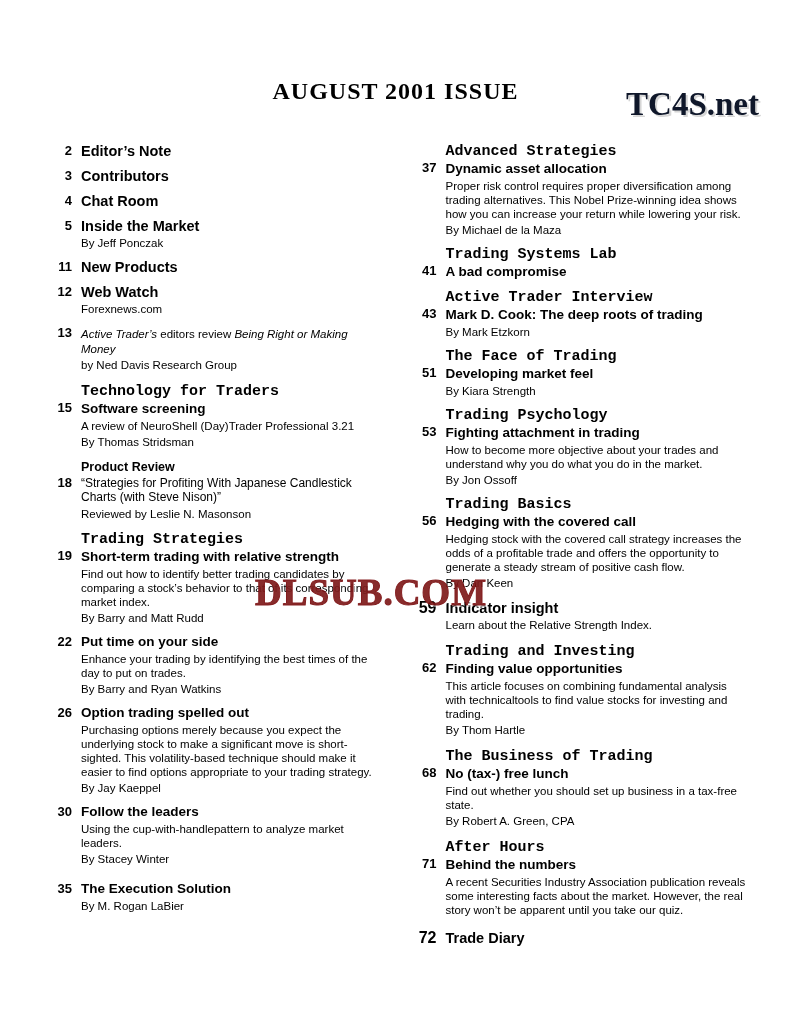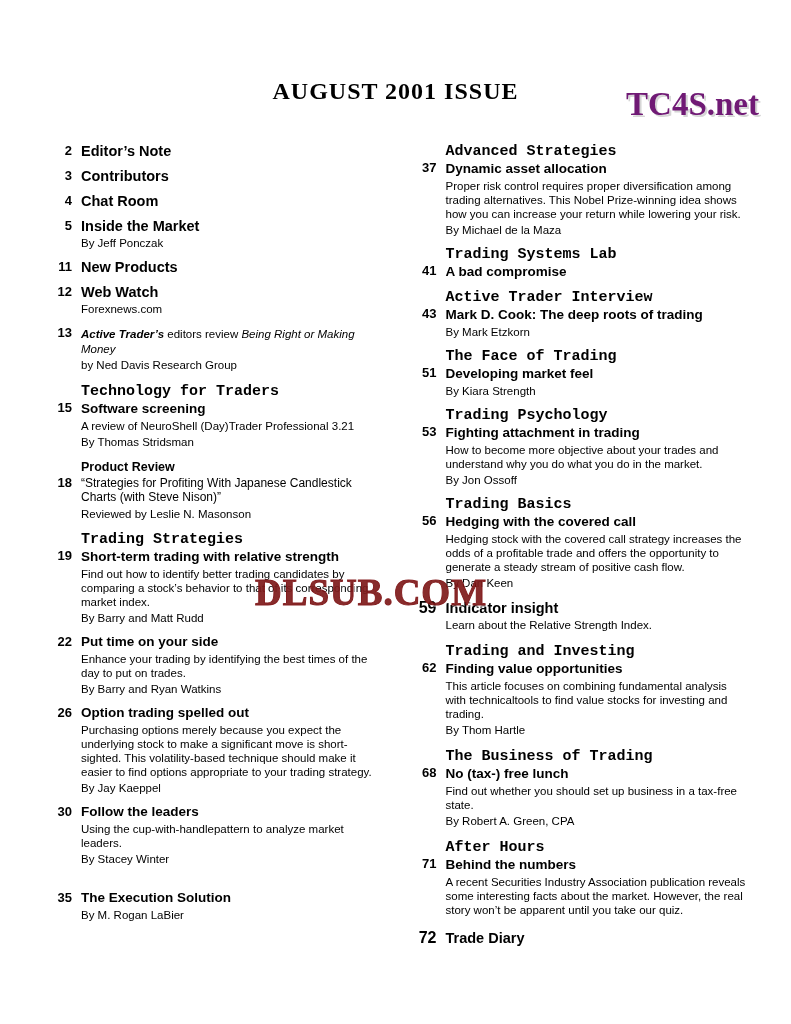--- a/index.html
+++ b/index.html
@@ -23,21 +23,21 @@
     padding: 0 44px;
   }
   
   .wm-top {
     position: absolute;
     top: 8px;
     right: 32px;
     font-family: "Liberation Serif", serif;
     font-size: 33px;
     font-weight: bold;
-    color: #701a75;
+    color: #0f172a;
     letter-spacing: 0px;
     text-shadow: 2px 2px 0 rgba(180,180,180,0.55);
   }
   .wm-center {
     position: absolute;
     left: 255px;
     top: 493px;
     font-family: "Liberation Serif", serif;
     font-size: 37px;
     font-weight: bold;
@@ -107,21 +107,21 @@
     line-height: 14px;
     margin: 2px 0 0 0;
   }
   .byline {
     font-size: 11.5px;
     line-height: 14px;
     margin: 2px 0 0 0;
   }
   .desc i, .it { font-style: italic; }
   .bk-line { font-size: 11.5px; line-height: 14.5px; margin: 2px 0 0 0;}
-  .bk-line .b { font-weight: bold; font-style: italic; }
+  .bk-line .b { font-weight: normal; font-style: italic; }
 </style>
 </head>
 <body>
 
 <div class="page">
 
   <div class="wm-top">TC4S.net</div>
 
   <div class="issue-title">AUGUST  2001 ISSUE</div>
 
@@ -232,21 +232,21 @@
 
       <div class="entry" style="margin-top:8px;">
         <div class="pg">30</div>
         <div class="body">
           <div class="ttl">Follow the leaders</div>
           <div class="desc">Using the cup-with-handlepattern to analyze market leaders.</div>
           <div class="byline">By Stacey Winter</div>
         </div>
       </div>
 
-      <div class="entry" style="margin-top:24px;">
+      <div class="entry" style="margin-top:15px;">
         <div class="pg">35</div>
         <div class="body">
           <div class="ttl">The Execution Solution</div>
           <div class="byline">By M. Rogan LaBier</div>
         </div>
       </div>
 
     </div>
 
     <div class="col">

